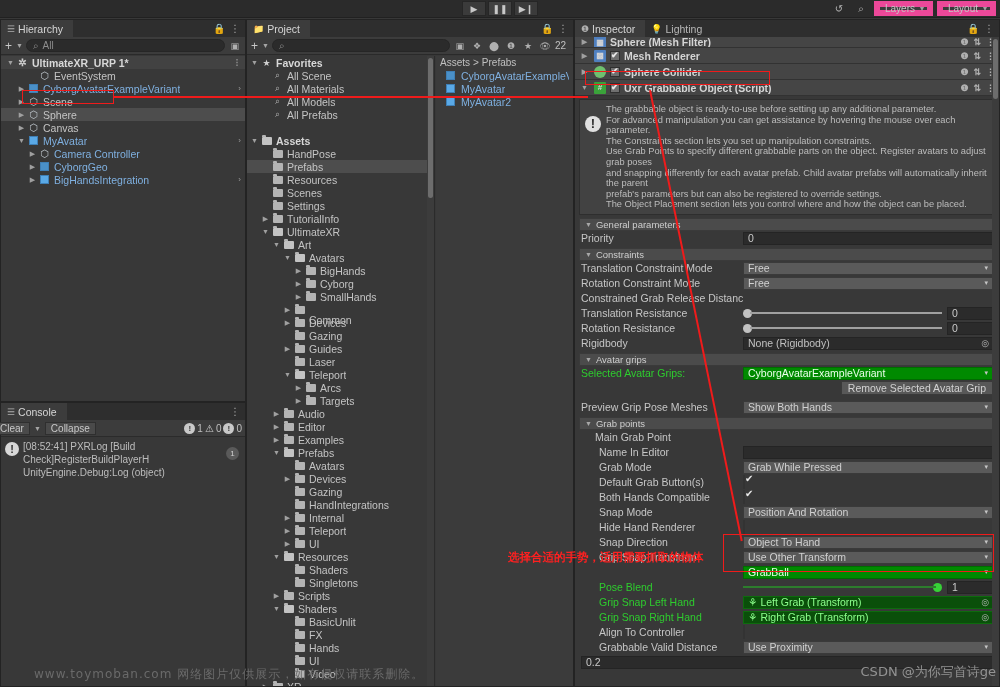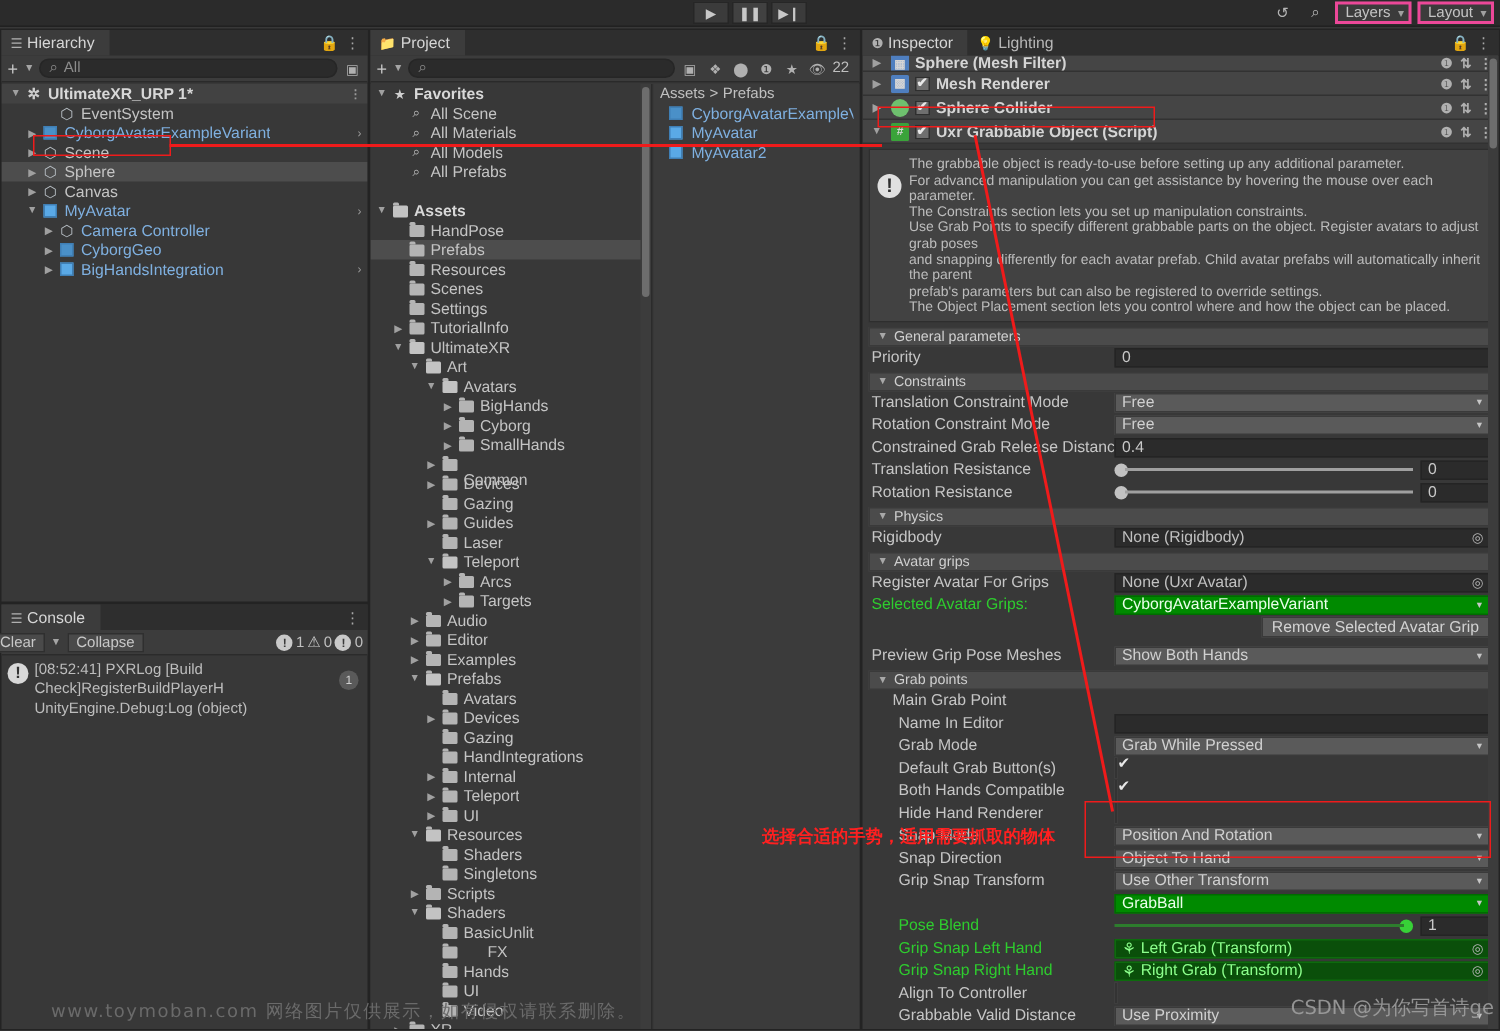--- a/index.html
+++ b/index.html
@@ -22,21 +22,21 @@
   .tb-center { position:absolute; left:0; width:1000px; display:flex; justify-content:center; gap:2px;}
   .tb-btn {
     width:24px; height:15px; background:#3b3b3b; border:1px solid #262626;
     display:flex; align-items:center; justify-content:center; color:#c8c8c8; font-size:9px;
   }
   .tb-btn.mid { background:#414141; }
   .tb-right { position:absolute; right:4px; display:flex; align-items:center; gap:4px; }
   .tb-icon { width:18px; height:15px; display:flex; align-items:center; justify-content:center;
              color:#b4b4b4; font-size:10px; }
   .tb-drop {
-    height:15px; padding:0 12px 0 5px; background:#3b3b3b; border:2px solid #ec4899;
+    height:15px; padding:0 12px 0 5px; background:#3b3b3b; border:6px solid #ec4899;
     color:#c4c4c4; font-size:10px; display:flex; align-items:center; position:relative;
   }
   .tb-drop:after{ content:"▾"; position:absolute; right:3px; font-size:8px; color:#a0a0a0;}
 
   
   .panel { position:absolute; background:#383838; border:1px solid #232323; }
   .panel-tabs { height:17px; background:#2e2e2e; display:flex; align-items:stretch; position:relative; }
   .panel-tab {
     display:flex; align-items:center; gap:3px; padding:0 10px 0 6px;
     font-size:10.5px; color:#b8b8b8; background:#2e2e2e;
@@ -708,21 +708,21 @@
               <span class="folder"></span>
             </span>
             <span class="lbl" style="margin-left:3px;">BasicUnlit</span>
           </div>
           <div class="row">
             <span style="width:35px;flex:0 0 35px;"></span>
             <span class="arrow"></span>
             <span class="ico">
               <span class="folder"></span>
             </span>
-            <span class="lbl" style="margin-left:19px;">FX</span>
+            <span class="lbl" style="margin-left:3px;">FX</span>
           </div>
           <div class="row">
             <span style="width:35px;flex:0 0 35px;"></span>
             <span class="arrow"></span>
             <span class="ico">
               <span class="folder"></span>
             </span>
             <span class="lbl" style="margin-left:3px;">Hands</span>
           </div>
           <div class="row">
@@ -885,23 +885,20 @@
           </span>
       </div>
       <div class="field">
         <span class="fname">Rotation Constraint Mode</span>
         <span class="fval">
             <span class="dd">Free</span>
           </span>
       </div>
       <div class="field">
         <span class="fname">Constrained Grab Release Distance</span>
-        <span class="fval">
-            <span class="txtin">0.4</span>
-          </span>
       </div>
       <div class="field">
         <span class="fname">Translation Resistance</span>
         <span class="fval" style="display:flex;align-items:center;">
           <span class="slider">
             <span class="knob left"></span>
             <span class="track"></span>
           </span>
           <span class="numbox">0</span>
         </span>
@@ -910,42 +907,32 @@
         <span class="fname">Rotation Resistance</span>
         <span class="fval" style="display:flex;align-items:center;">
           <span class="slider">
             <span class="knob left"></span>
             <span class="track"></span>
           </span>
           <span class="numbox">0</span>
         </span>
       </div>
 
-      <div class="sect">
-        <span class="tri">▼</span>
-        <span>Physics</span>
-      </div>
       <div class="field">
         <span class="fname">Rigidbody</span>
         <span class="fval">
             <span class="objfield">None (Rigidbody)</span>
           </span>
       </div>
 
       <div class="sect">
         <span class="tri">▼</span>
         <span>Avatar grips</span>
       </div>
       <div class="field">
-        <span class="fname">Register Avatar For Grips</span>
-        <span class="fval">
-            <span class="objfield">None (Uxr Avatar)</span>
-          </span>
-      </div>
-      <div class="field">
         <span class="fname glabel">Selected Avatar Grips:</span>
         <span class="fval">
             <span class="dd green">CyborgAvatarExampleVariant</span>
           </span>
       </div>
       <div class="field" style="justify-content:flex-end;">
         <span class="btn-rm" style="margin-right:6px;">Remove Selected Avatar Grip</span>
       </div>
       <div class="field" style="margin-top:4px;">
         <span class="fname">Preview Grip Pose Meshes</span>
@@ -975,28 +962,28 @@
       </div>
       <div class="field">
         <span class="fname ind">Default Grab Button(s)</span>
         <span class="fval"><span class="chk on"></span></span>
       </div>
       <div class="field">
         <span class="fname ind">Both Hands Compatible</span>
         <span class="fval"><span class="chk on"></span></span>
       </div>
       <div class="field">
+        <span class="fname ind">Snap Mode</span>
+        <span class="fval">
+            <span class="dd">Position And Rotation</span>
+          </span>
+      </div>
+      <div class="field">
         <span class="fname ind">Hide Hand Renderer</span>
         <span class="fval"><span class="chk"></span></span>
-      </div>
-      <div class="field">
-        <span class="fname ind">Snap Mode</span>
-        <span class="fval">
-            <span class="dd">Position And Rotation</span>
-          </span>
       </div>
       <div class="field">
         <span class="fname ind">Snap Direction</span>
         <span class="fval">
             <span class="dd">Object To Hand</span>
           </span>
       </div>
       <div class="field">
         <span class="fname ind">Grip Snap Transform</span>
         <span class="fval">

